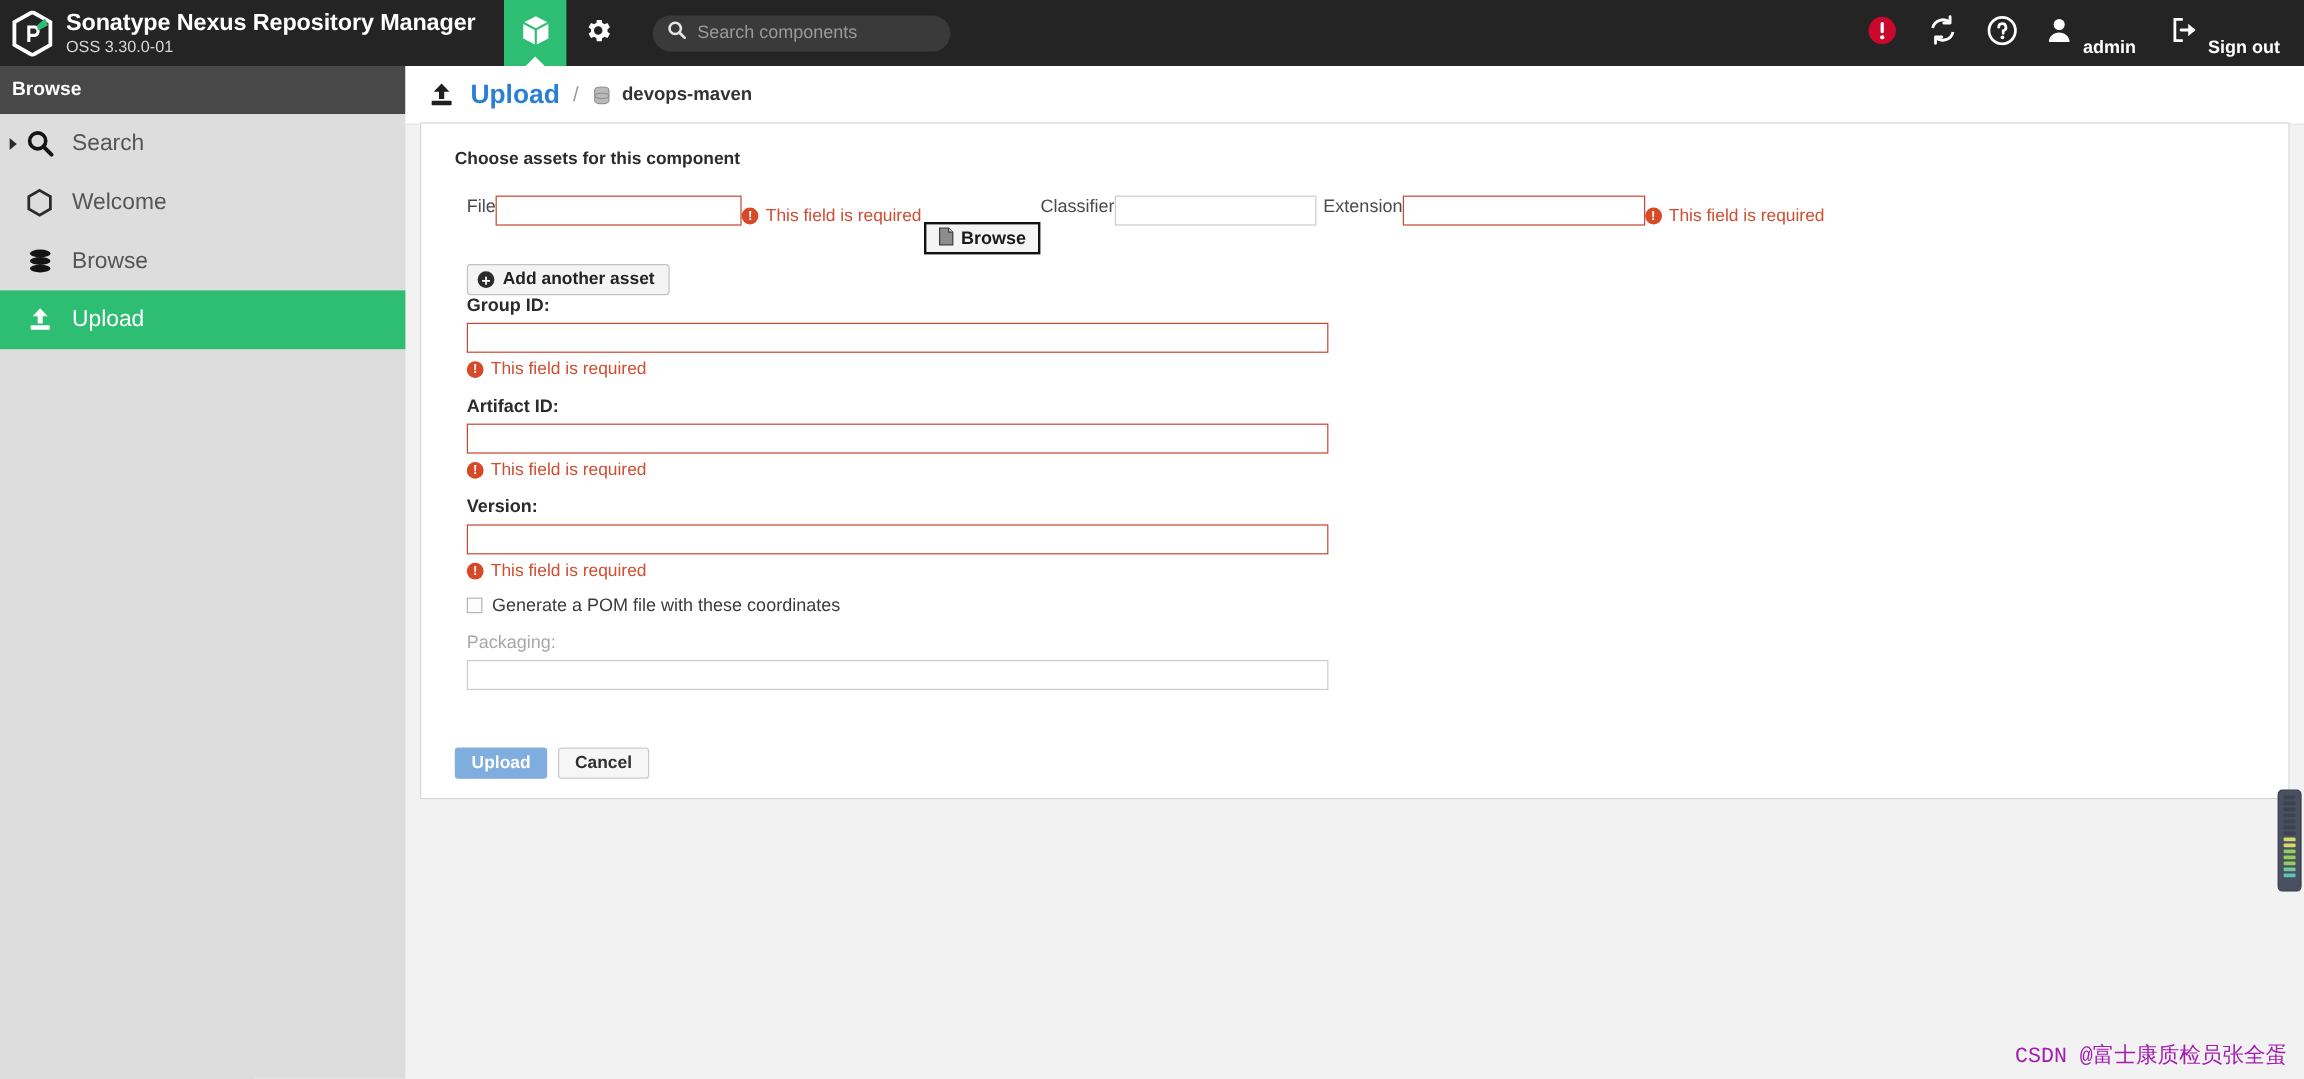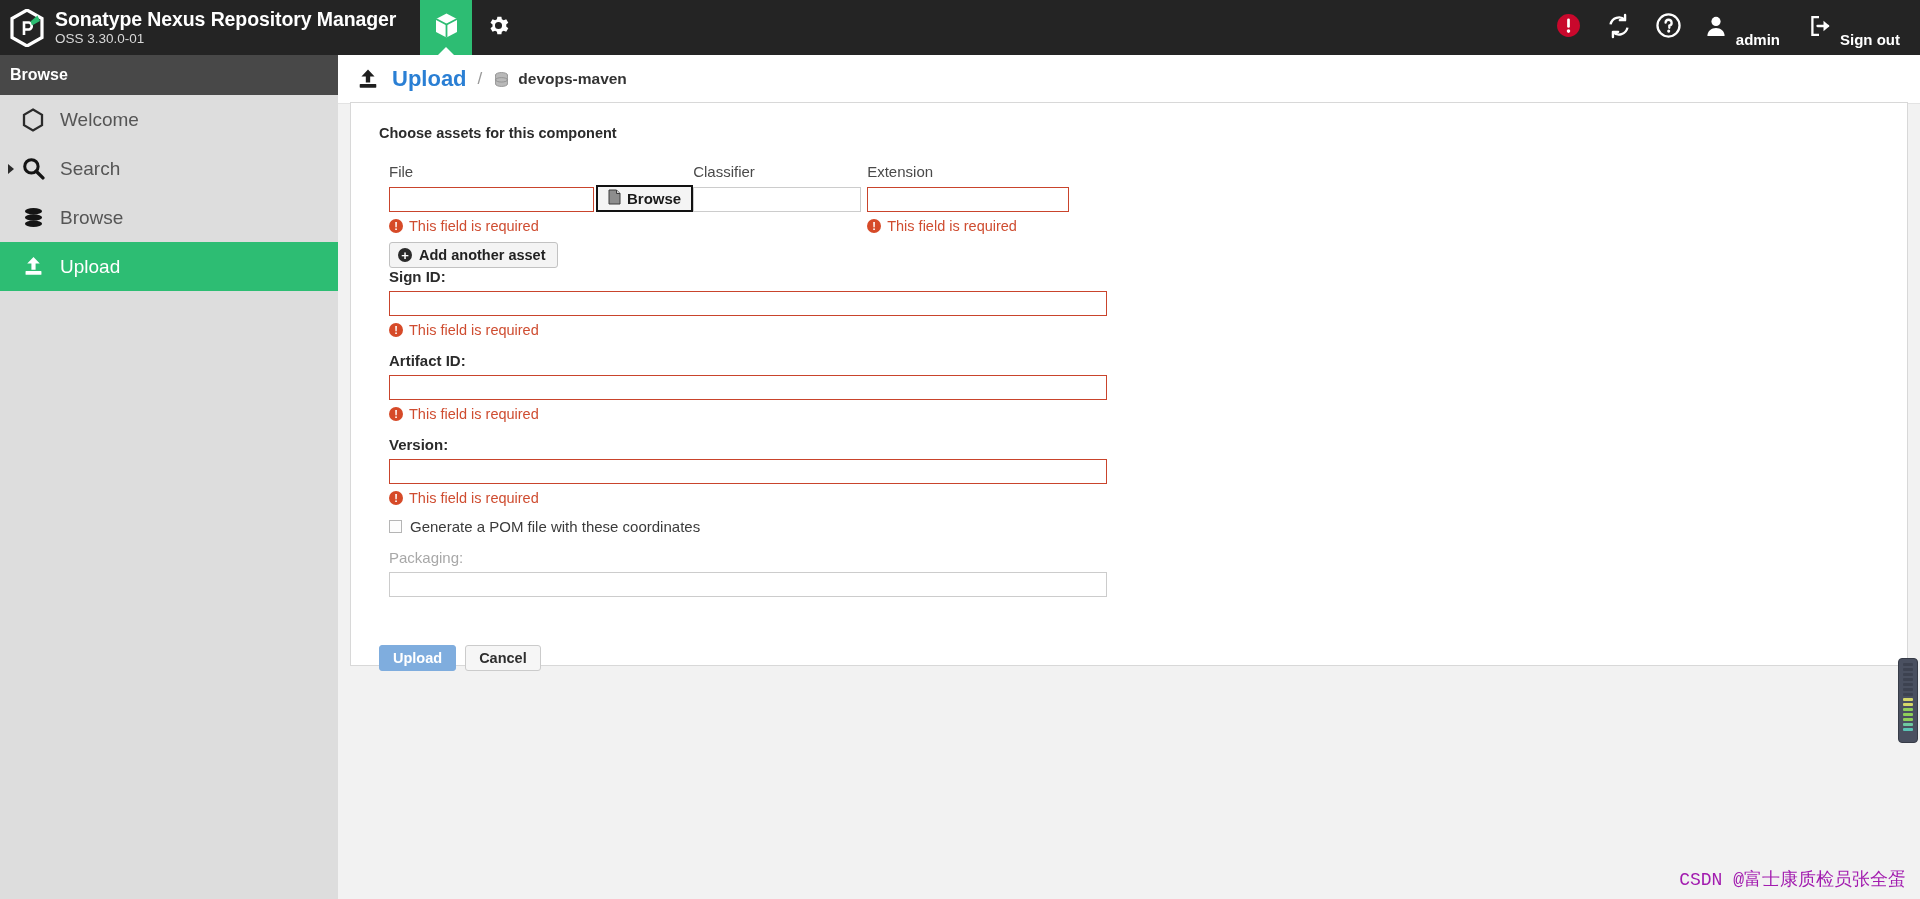--- a/index.html
+++ b/index.html
@@ -130,21 +130,21 @@
     padding: 22px 22px 0 20px;
   }
 
   .section-title {
     font-size: 14.5px; font-weight: bold; color: #2b2b2b;
     margin: 0 0 22px 8px;
   }
   .section-title.spaced { margin-top: 20px; }
 
   .fields-row { display: flex; align-items: flex-start; padding-left: 18px; }
-  .fld-col { display: flex; flex-direction: column; }
+  .fld-col { display: flex; flex-direction: row; align-items: flex-end; }
   .fld-label { font-size: 15px; color: #4a4a4a; margin-bottom: 7px; }
   .inp {
     height: 25px; border: 1px solid #cccccc; background: #ffffff;
     outline: none; font-size: 14px; padding: 0 5px;
     font-family: "Liberation Sans", sans-serif;
   }
   .inp.err { border: 1px solid #c9442c; }
 
   .browse-btn {
     height: 27px; margin-left: 2px; margin-top: 22px;
@@ -264,20 +264,29 @@
     </div>
 
     <div class="nav-tab">
       <span>
         <svg width="25" height="25" viewBox="0 0 24 24" fill="#ffffff">
           <path d="M19.4 13a7.6 7.6 0 0 0 0-2l2-1.6-2-3.4-2.4 1a7.5 7.5 0 0 0-1.8-1l-.4-2.5h-3.9l-.4 2.5c-.6.2-1.2.6-1.8 1l-2.4-1-2 3.4 2 1.6a7.6 7.6 0 0 0 0 2l-2 1.6 2 3.4 2.4-1c.6.4 1.2.8 1.8 1l.4 2.5h3.9l.4-2.5c.6-.2 1.2-.6 1.8-1l2.4 1 2-3.4-2-1.6zM12 15.4A3.4 3.4 0 1 1 12 8.6a3.4 3.4 0 0 1 0 6.8z"></path>
         </svg>
       </span>
     </div>
 
+    <div class="search-wrap">
+      <span>
+        <svg width="16" height="16" viewBox="0 0 18 18">
+          <circle cx="7.5" cy="7.5" r="5.3" fill="none" stroke="#e6e6e6" stroke-width="2.4"></circle>
+          <line x1="11.4" y1="11.4" x2="16.4" y2="16.4" stroke="#e6e6e6" stroke-width="2.6" stroke-linecap="round"></line>
+        </svg>
+      </span>
+      <input class="search-input" type="text" placeholder="Search components" style="">
+    </div>
 
     <div class="header-right">
 
       <div class="hdr-icon">
         <span>
           <svg width="25" height="25" viewBox="0 0 24 24">
             <circle cx="12" cy="12" r="11" fill="#c9082c"></circle>
             <rect x="10.7" y="5.2" width="2.6" height="9" rx="1.3" fill="#ffffff"></rect>
             <circle cx="12" cy="17.4" r="1.7" fill="#ffffff"></circle>
           </svg>
@@ -329,37 +338,37 @@
     </div>
   </div>
 
   <div class="sidebar">
 
     <div class="sidebar-header">
       <span>Browse</span>
     </div>
 
     <div class="nav-item">
-      <span class="nav-ico">
-        <svg width="22" height="24" viewBox="0 0 22 24">
-          <path d="M11 1.6 L20 6.8 L20 17.2 L11 22.4 L2 17.2 L2 6.8 Z" fill="none" stroke="#2b2b2b" stroke-width="2.3"></path>
-        </svg>
-      </span>
-      <span class="nav-label">Welcome</span>
-    </div>
-
-    <div class="nav-item">
       <span class="nav-caret"></span>
       <span class="nav-ico">
         <svg width="23" height="23" viewBox="0 0 22 22">
           <circle cx="9" cy="9" r="6.4" fill="none" stroke="#141414" stroke-width="2.9"></circle>
           <line x1="13.6" y1="13.6" x2="20" y2="20" stroke="#141414" stroke-width="3.2" stroke-linecap="round"></line>
         </svg>
       </span>
       <span class="nav-label">Search</span>
+    </div>
+
+    <div class="nav-item">
+      <span class="nav-ico">
+        <svg width="22" height="24" viewBox="0 0 22 24">
+          <path d="M11 1.6 L20 6.8 L20 17.2 L11 22.4 L2 17.2 L2 6.8 Z" fill="none" stroke="#2b2b2b" stroke-width="2.3"></path>
+        </svg>
+      </span>
+      <span class="nav-label">Welcome</span>
     </div>
 
     <div class="nav-item">
       <span class="nav-ico">
         <svg width="23" height="23" viewBox="0 0 22 22" fill="#141414">
           <ellipse cx="11" cy="5" rx="8.2" ry="3.1"></ellipse>
           <ellipse cx="11" cy="11" rx="8.2" ry="3.1"></ellipse>
           <ellipse cx="11" cy="17" rx="8.2" ry="3.1"></ellipse>
         </svg>
       </span>
@@ -441,21 +450,21 @@
       </div>
 
       <button class="add-asset-btn">
         <span class="plus-dot">+</span>
         <span>Add another asset</span>
       </button>
 
 
       <div class="coord-block">
 
-        <div class="coord-label">Sign ID:</div>
+        <div class="coord-label">Group ID:</div>
         <input class="coord-input err" type="text" value="" style="">
         <div class="err-msg">
           <span class="err-dot">!</span>
           <span>This field is required</span>
         </div>
 
         <div class="coord-gap"></div>
 
         <div class="coord-label">Artifact ID:</div>
         <input class="coord-input err" type="text" value="" style="">

